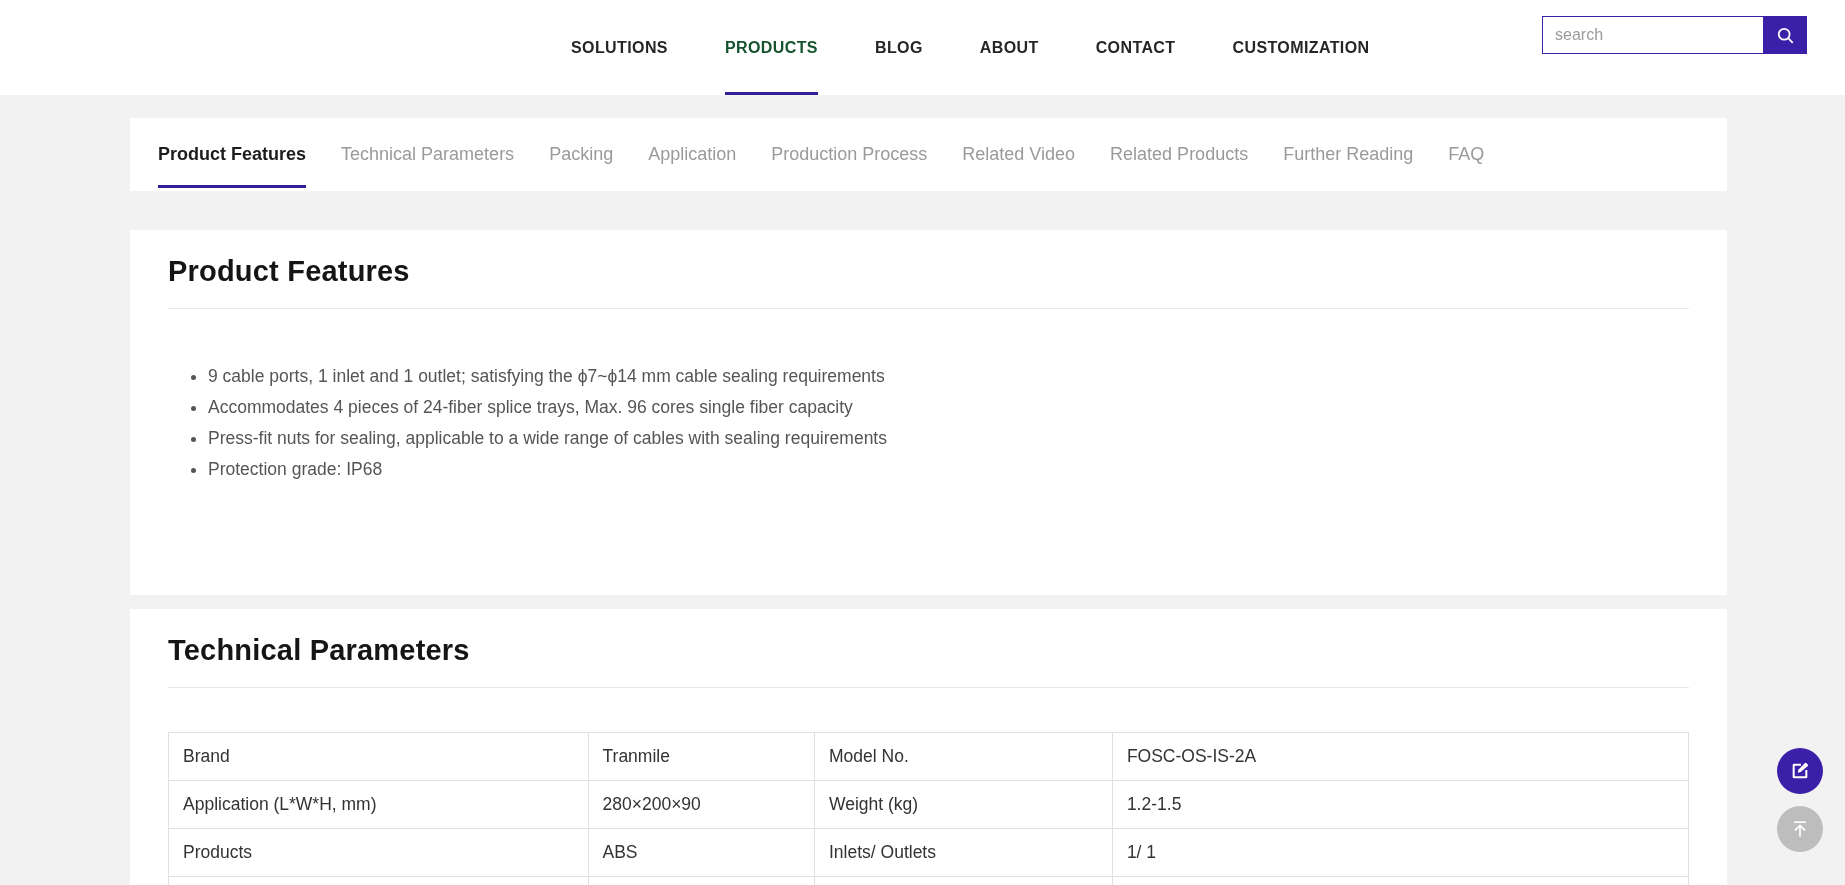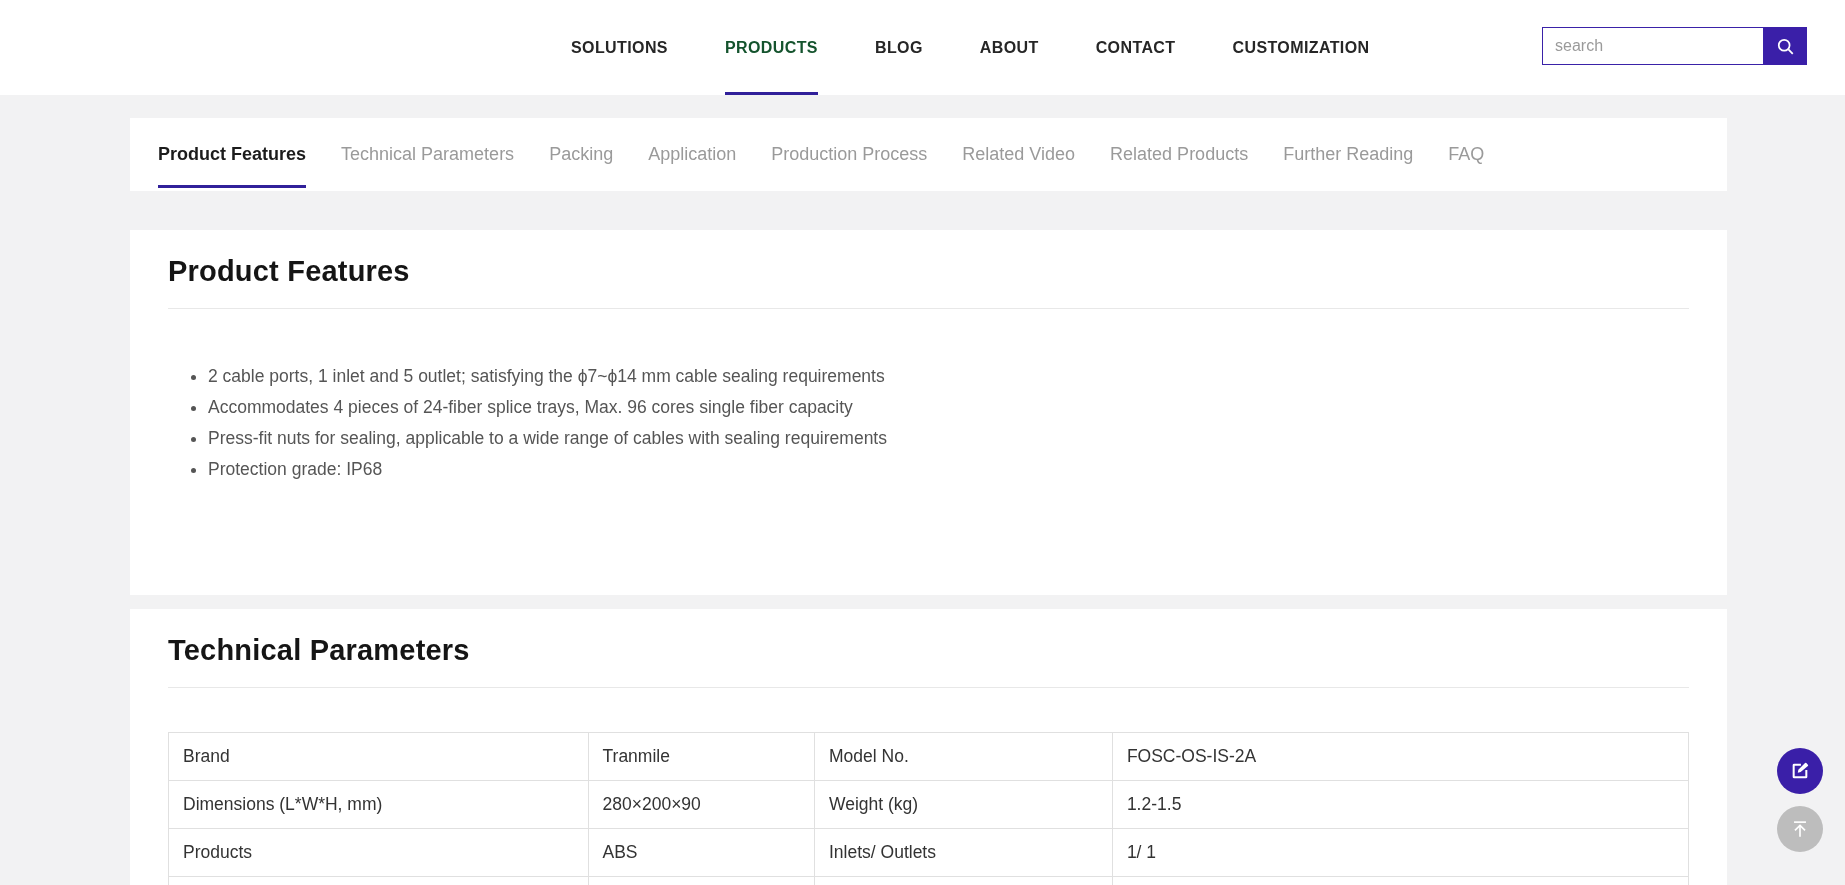--- a/index.html
+++ b/index.html
@@ -14,21 +14,21 @@
   .excl { display:inline-block; position:relative; width:9px; height:31px; margin:0 2px; }
   .excl .bar { position:absolute; top:0; left:0; width:8px; height:19px; background:#4326c3; }
   .excl .dot { position:absolute; bottom:0; left:0; width:8px; height:8px; background:#3fa86e; }
   .tagline { margin-top:7px; font-size:10.5px; font-weight:600; letter-spacing:3.6px; color:#3a3a3a; }
 
   .nav { position:absolute; left:571px; top:0; height:95px; display:flex; gap:57px;justify-content:flex-end; }
   .nav-item { position:relative; display:flex; align-items:center; height:100%; font-size:16px; font-weight:700; letter-spacing:.4px; color:#262626; text-decoration:none; cursor:pointer; white-space:nowrap; }
   .nav-item.active { color:#14532d; }
   .nav-item.active::after { content:""; position:absolute; left:0; right:0; bottom:0; height:3px; background:#31209a; }
 
-  .search-wrap { position:absolute; right:38px; top:27px; display:flex; height:27px; }
+  .search-wrap { position:absolute; right:38px; top:27px; display:flex; height:27px;align-items:flex-end; }
   .search-input { width:222px; height:38px; border:1px solid #3a22a8; padding:0 12px; font-size:16px; color:#333; outline:none; font-family:"Liberation Sans", sans-serif; background:#fff; }
   .search-input::placeholder { color:#9a9a9a; }
   .search-btn { width:43px; height:38px; background:#3a1fa8; border:none; display:flex; align-items:center; justify-content:center; cursor:pointer; }
 
   
   .tabbar { margin:23px 0 0 130px; width:1597px; height:73px; background:#fff; display:flex; align-items:center; gap:35px; padding-left:28px; }
   .tab { position:relative; display:flex; align-items:center; height:100%; font-size:18px; color:#9a9a9a; cursor:pointer; white-space:nowrap; }
   .tab.active { color:#1c1c1c; font-weight:700; }
   .tab.active::after { content:""; position:absolute; left:0; right:0; bottom:3px; height:3px; background:#31209a; }
 
@@ -88,40 +88,40 @@
   <div class="tab">Related Video</div>
   <div class="tab">Related Products</div>
   <div class="tab">Further Reading</div>
   <div class="tab">FAQ</div>
 </div>
 
 <div class="card card-features">
   <h2 class="section-title">Product Features</h2>
   <div class="divider"></div>
   <ul class="features-list">
-    <li>2 cable ports, 1 inlet and 5 outlet; satisfying the ϕ7~ϕ14 mm cable sealing requirements</li>
+    <li>9 cable ports, 1 inlet and 1 outlet; satisfying the ϕ7~ϕ14 mm cable sealing requirements</li>
     <li>Accommodates 4 pieces of 24-fiber splice trays, Max. 96 cores single fiber capacity</li>
     <li>Press-fit nuts for sealing, applicable to a wide range of cables with sealing requirements</li>
     <li>Protection grade: IP68</li>
   </ul>
 </div>
 
 <div class="card card-params">
   <h2 class="section-title">Technical Parameters</h2>
   <div class="divider"></div>
   <table class="params-table">
     <tbody>
         <tr>
       <td class="col1">Brand</td>
       <td class="col2">Tranmile</td>
       <td class="col3">Model No.</td>
       <td class="col4">FOSC-OS-IS-2A</td>
     </tr>
     <tr>
-      <td class="col1">Dimensions (L*W*H, mm)</td>
+      <td class="col1">Application (L*W*H, mm)</td>
       <td class="col2">280×200×90</td>
       <td class="col3">Weight (kg)</td>
       <td class="col4">1.2-1.5</td>
     </tr>
     <tr>
       <td class="col1">Products</td>
       <td class="col2">ABS</td>
       <td class="col3">Inlets/ Outlets</td>
       <td class="col4">1/ 1</td>
     </tr>

